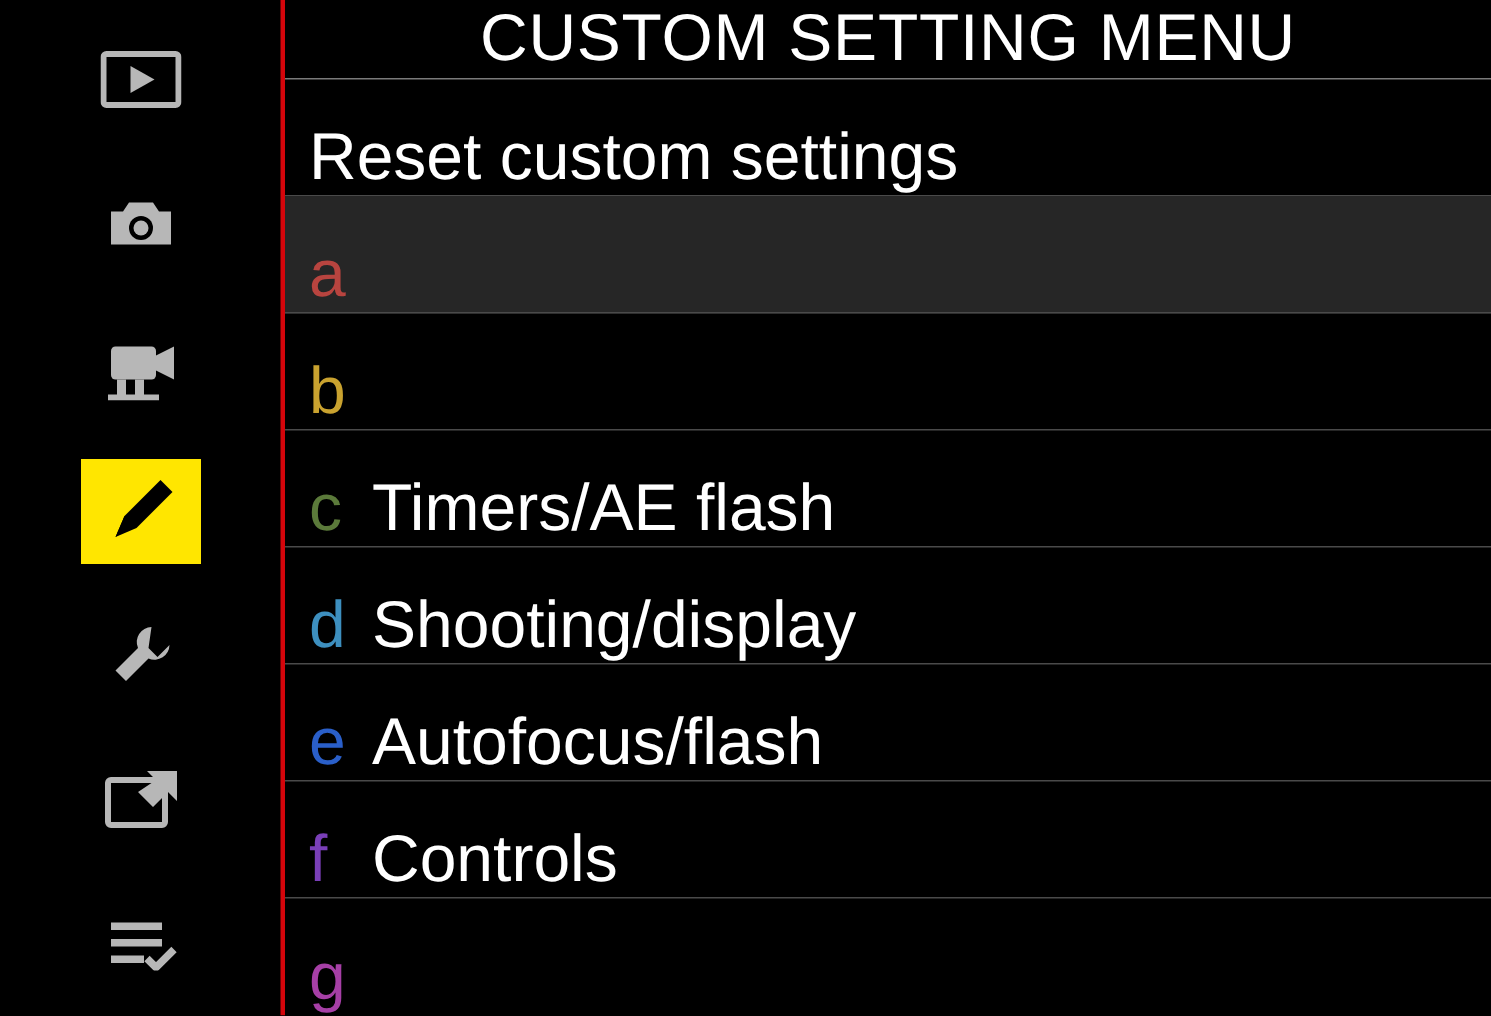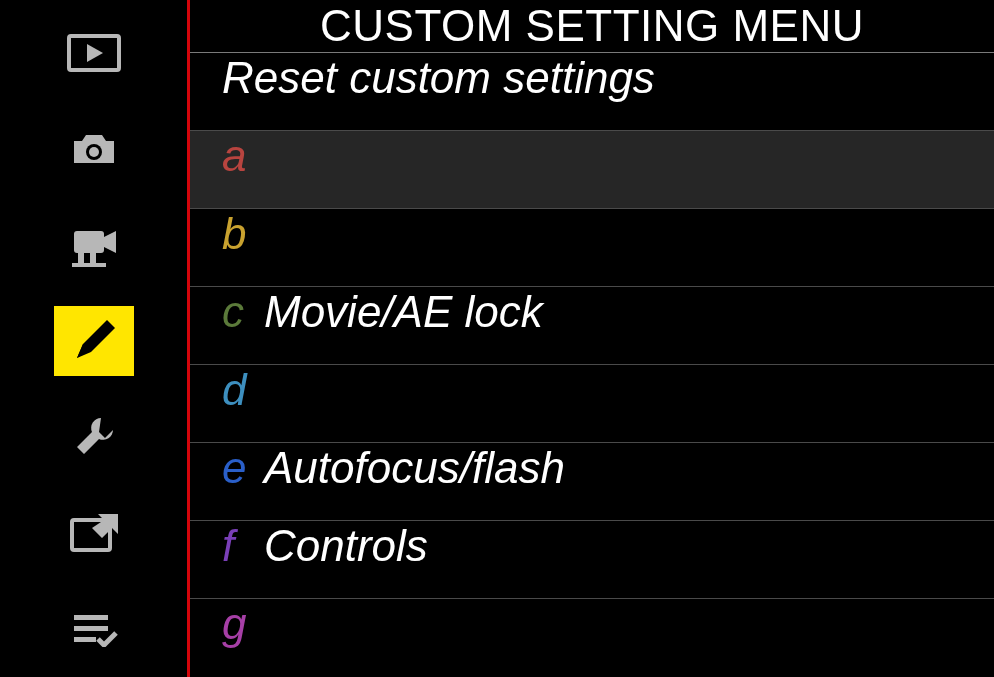--- a/index.html
+++ b/index.html
@@ -54,27 +54,26 @@
     border-bottom: 1px solid #7a7a7a;
   }
   .menu-list {
     flex: 1;
     display: flex;
     flex-direction: column;
   }
   .menu-row {
     height: 78px;
     display: flex;
-    align-items: flex-start;
-    padding-left: 32px;
+    align-items: flex-end;
+    padding-left: 16px;
     font-size: 44px;
     font-weight: 400;
     border-bottom: 1px solid #4a4a4a;
     color: #fff;
-    font-style: italic;
   }
   .menu-row.no-border { border-bottom: none; }
   .menu-row.highlight { background: #262626; }
   .menu-prefix {
     width: 42px;
     font-size: 44px;
     font-weight: 400;
     display: inline-block;
     text-align: left;
   }
@@ -151,24 +150,25 @@
       <span class="menu-label">Reset custom settings</span>
     </div>
     <div class="menu-row highlight">
       <span class="menu-prefix" style="color:#b8443f">a</span>
     </div>
     <div class="menu-row">
       <span class="menu-prefix" style="color:#c9a22f">b</span>
     </div>
     <div class="menu-row">
       <span class="menu-prefix" style="color:#5b7a3a">c</span>
-      <span class="menu-label">Movie/AE lock</span>
+      <span class="menu-label">Timers/AE flash</span>
     </div>
     <div class="menu-row">
       <span class="menu-prefix" style="color:#3d8fbf">d</span>
+      <span class="menu-label">Shooting/display</span>
     </div>
     <div class="menu-row">
       <span class="menu-prefix" style="color:#2a5fc9">e</span>
       <span class="menu-label">Autofocus/flash</span>
     </div>
     <div class="menu-row">
       <span class="menu-prefix" style="color:#7a3fb8">f</span>
       <span class="menu-label">Controls</span>
     </div>
     <div class="menu-row no-border">

